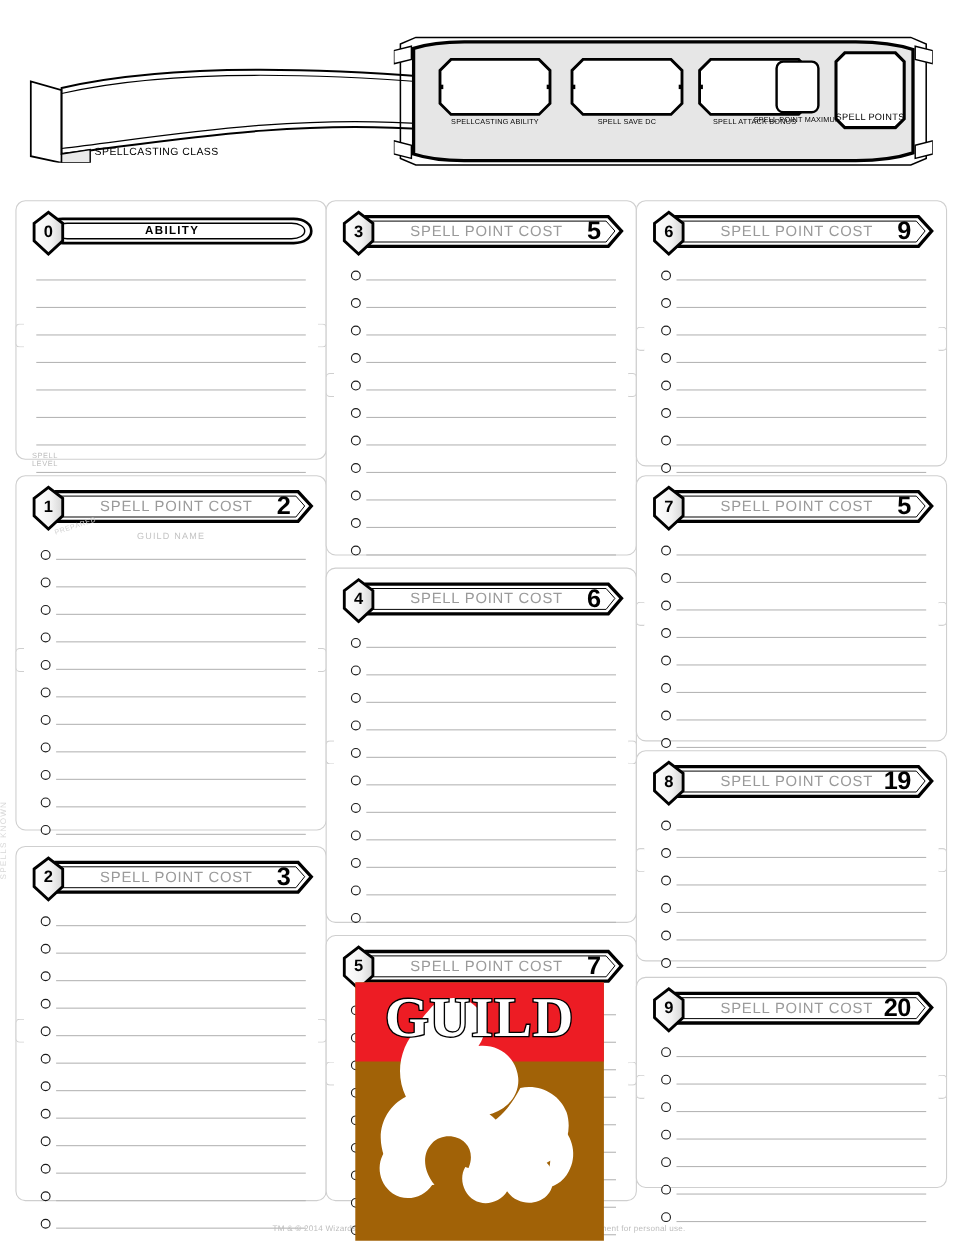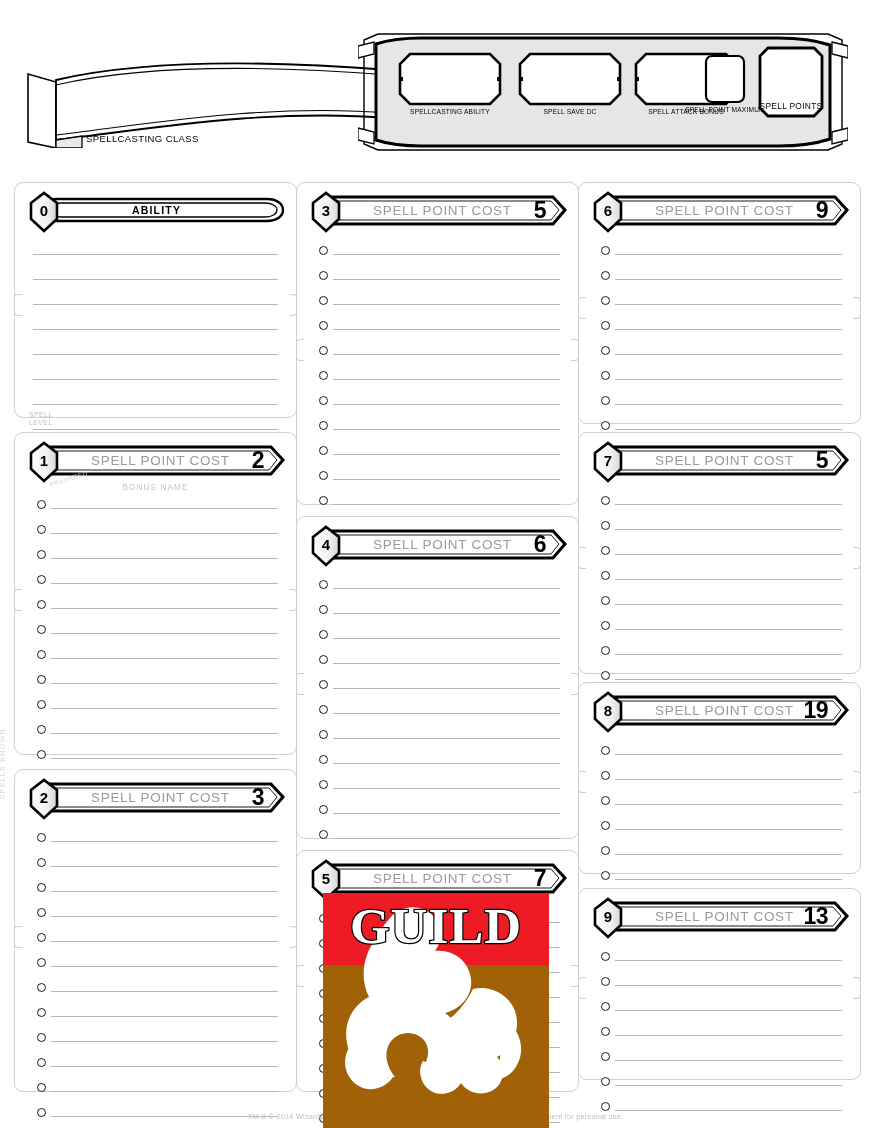--- a/index.html
+++ b/index.html
@@ -274,21 +274,21 @@
                 </linearGradient>
               </defs>
               <path d="M4,12 L17,2 L30,12 L30,28 L17,40 L4,28 Z" fill="url(#g01)" stroke="#000" stroke-width="2.6"></path>
             </svg>
             <div class="badge-num">1</div>
             <div class="sp-label">SPELL POINT COST</div>
             <div class="sp-cost">2</div>
           </div>
           <div class="colhdr" style="top: 50px;">
             <div class="prepared">PREPARED</div>
-            <div class="spell-name">BONUS NAME</div>
+            <div class="spell-name">GUILD NAME</div>
           </div>
           <div class="rows" style="top: 56px;">
             <div class="row">
               <span class="circ"></span>
               <span class="rule"></span>
             </div>
             <div class="row">
               <span class="circ"></span>
               <span class="rule"></span>
             </div>
@@ -803,21 +803,21 @@
                 <linearGradient id="g23" x1="0" y1="0" x2="1" y2="0">
                   <stop offset="0%" stop-color="#ffffff"></stop>
                   <stop offset="60%" stop-color="#f2f2f2"></stop>
                   <stop offset="100%" stop-color="#d5d5d5"></stop>
                 </linearGradient>
               </defs>
               <path d="M4,12 L17,2 L30,12 L30,28 L17,40 L4,28 Z" fill="url(#g23)" stroke="#000" stroke-width="2.6"></path>
             </svg>
             <div class="badge-num">9</div>
             <div class="sp-label">SPELL POINT COST</div>
-            <div class="sp-cost">13</div>
+            <div class="sp-cost">20</div>
           </div>
           <div class="rows" style="top: 52px;">
             <div class="row">
               <span class="circ"></span>
               <span class="rule"></span>
             </div>
             <div class="row">
               <span class="circ"></span>
               <span class="rule"></span>
             </div>

